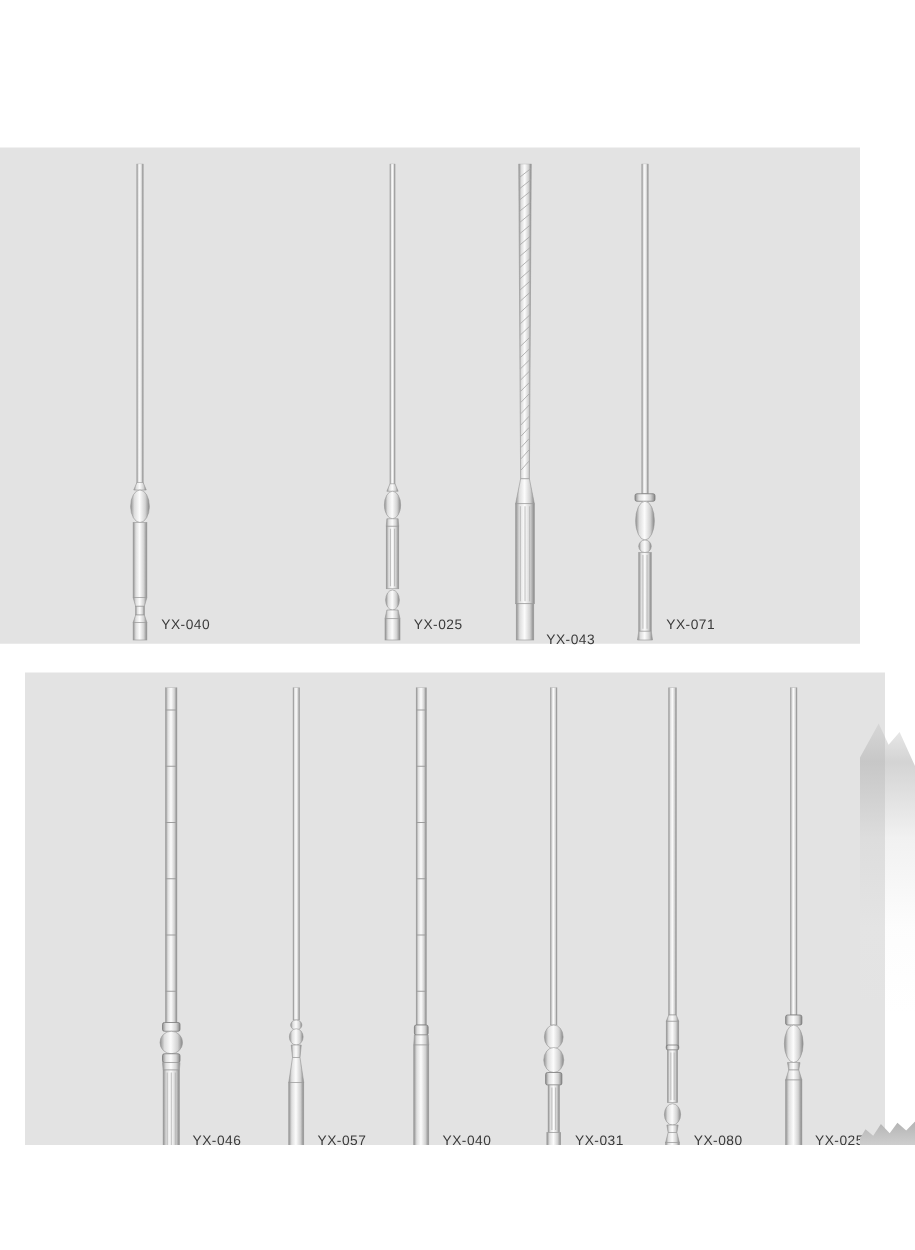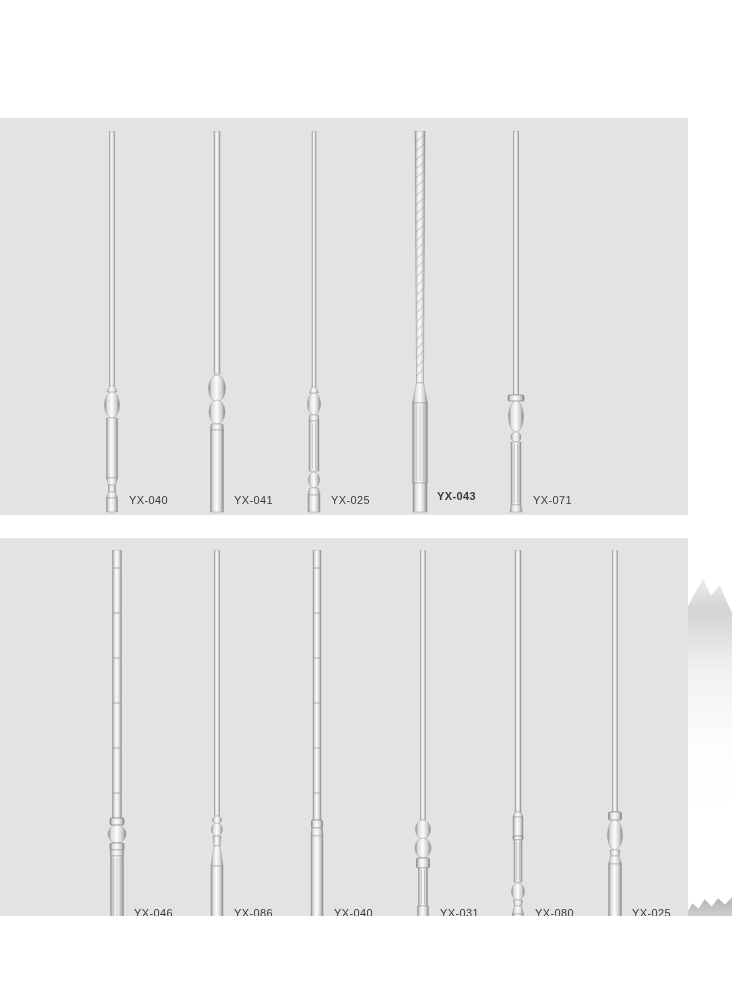--- a/index.html
+++ b/index.html
@@ -2,21 +2,21 @@
 <html><head>
 <meta charset="utf-8">
 <style>
   html,body{margin:0;padding:0;background:#fff;}
   .page{
     position:relative;width:732px;height:916px;background:#ffffff;
     overflow:hidden;font-family:"Liberation Sans",sans-serif;
   }
   .panel{position:absolute;left:0;width:688px;height:397px;background:#e3e3e3;}
   .panel-top{top:118px;}
-  .panel-bottom{top:538px;}
+  .panel-bottom{top:538px;margin-left:20px;}
   .cell{position:absolute;top:0;width:44px;height:100%;}
   .bal{position:absolute;left:0;}
   .code{
     position:absolute;left:39px;font-size:11px;color:#3a3a3a;
     letter-spacing:.4px;white-space:nowrap;
   }
   
   .wm-mountain{
     position:absolute;left:688px;top:555px;width:44px;height:340px;
     background:linear-gradient(180deg,
@@ -59,39 +59,20 @@
           <rect x="19.5" y="0" width="5" height="258" fill="url(#mg00)" stroke="#999" stroke-width="0.5"></rect>
           <polygon points="19.5,255 24.5,255 27,261 17,261" fill="url(#mg00)" stroke="#999" stroke-width="0.5"></polygon>
           <ellipse cx="22" cy="274" rx="7.5" ry="13" fill="url(#mg00)" stroke="#999" stroke-width="0.5"></ellipse>
           <rect x="16.5" y="287" width="11" height="60" fill="url(#mg00)" stroke="#999" stroke-width="0.5"></rect>
           <polygon points="16.5,347 27.5,347 25.5,354 18.5,354" fill="url(#mg00)" stroke="#999" stroke-width="0.5"></polygon>
           <rect x="18.5" y="354" width="7" height="7" fill="url(#mg00)" stroke="#999" stroke-width="0.5"></rect>
           <polygon points="18.5,361 25.5,361 27.5,367 16.5,367" fill="url(#mg00)" stroke="#999" stroke-width="0.5"></polygon>
           <rect x="16.5" y="367" width="11" height="14" fill="url(#mg00)" stroke="#999" stroke-width="0.5"></rect>
         </svg>
         <span class="code" style="top: 376px; color: rgb(58, 58, 58);">YX-040</span>
-      </div>
-      <div class="cell" style="left: 195px;">
-        <svg class="bal" style="top:13px" width="44" height="384" viewBox="0 0 44 384">
-          <defs>
-            <linearGradient id="mg01" x1="0" y1="0" x2="1" y2="0">
-              <stop offset="0" stop-color="#8f8f8f"></stop>
-              <stop offset="0.2" stop-color="#dedede"></stop>
-              <stop offset="0.48" stop-color="#fcfcfc"></stop>
-              <stop offset="0.78" stop-color="#d2d2d2"></stop>
-              <stop offset="1" stop-color="#878787"></stop>
-            </linearGradient>
-          </defs>
-          <rect x="19" y="0" width="6" height="243" fill="url(#mg01)" stroke="#999" stroke-width="0.5"></rect>
-          <ellipse cx="22" cy="257.5" rx="8.5" ry="13.5" fill="url(#mg01)" stroke="#999" stroke-width="0.5"></ellipse>
-          <ellipse cx="22" cy="281" rx="8" ry="12" fill="url(#mg01)" stroke="#999" stroke-width="0.5"></ellipse>
-          <polygon points="16,293 28,293 28.5,299 15.5,299" fill="url(#mg01)" stroke="#999" stroke-width="0.5"></polygon>
-          <rect x="15.5" y="299" width="13" height="82" fill="url(#mg01)" stroke="#999" stroke-width="0.5"></rect>
-        </svg>
-        <span class="code" style="top: 376px; color: rgb(58, 58, 58);">YX-041</span>
       </div>
       <div class="cell" style="left: 292px;">
         <svg class="bal" style="top:13px" width="44" height="384" viewBox="0 0 44 384">
           <defs>
             <linearGradient id="mg02" x1="0" y1="0" x2="1" y2="0">
               <stop offset="0" stop-color="#8f8f8f"></stop>
               <stop offset="0.2" stop-color="#dedede"></stop>
               <stop offset="0.48" stop-color="#fcfcfc"></stop>
               <stop offset="0.78" stop-color="#d2d2d2"></stop>
               <stop offset="1" stop-color="#878787"></stop>
@@ -149,21 +130,21 @@
           <line x1="18.80952380952381" y1="227" x2="25.19047619047619" y2="220" stroke="#a8a8a8" stroke-width="0.7"></line>
           <line x1="18.863095238095237" y1="236" x2="25.136904761904763" y2="229" stroke="#a8a8a8" stroke-width="0.7"></line>
           <line x1="18.916666666666668" y1="245" x2="25.083333333333332" y2="238" stroke="#a8a8a8" stroke-width="0.7"></line>
           <polygon points="18.5,252 25.5,252 29.5,272 14.5,272" fill="url(#mg03)" stroke="#999" stroke-width="0.5"></polygon>
           <rect x="14.5" y="272" width="15" height="80" fill="url(#mg03)" stroke="#999" stroke-width="0.5"></rect>
           <line x1="18.25" y1="274" x2="18.25" y2="350" stroke="#b3b3b3" stroke-width="0.7"></line>
           <line x1="22" y1="274" x2="22" y2="350" stroke="#b3b3b3" stroke-width="0.7"></line>
           <line x1="25.75" y1="274" x2="25.75" y2="350" stroke="#b3b3b3" stroke-width="0.7"></line>
           <rect x="15" y="352" width="14" height="29" fill="url(#mg03)" stroke="#999" stroke-width="0.5"></rect>
         </svg>
-        <span class="code" style="top: 372px; color: rgb(58, 58, 58); font-weight: bold;">YX-043</span>
+        <span class="code" style="top: 388px; color: rgb(58, 58, 58);">YX-043</span>
       </div>
       <div class="cell" style="left: 494px;">
         <svg class="bal" style="top:13px" width="44" height="384" viewBox="0 0 44 384">
           <defs>
             <linearGradient id="mg04" x1="0" y1="0" x2="1" y2="0">
               <stop offset="0" stop-color="#8f8f8f"></stop>
               <stop offset="0.2" stop-color="#dedede"></stop>
               <stop offset="0.48" stop-color="#fcfcfc"></stop>
               <stop offset="0.78" stop-color="#d2d2d2"></stop>
               <stop offset="1" stop-color="#878787"></stop>
@@ -223,21 +204,21 @@
               <stop offset="1" stop-color="#878787"></stop>
             </linearGradient>
           </defs>
           <rect x="19.5" y="0" width="5" height="266" fill="url(#mg11)" stroke="#999" stroke-width="0.5"></rect>
           <ellipse cx="22" cy="270" rx="4.5" ry="4" fill="url(#mg11)" stroke="#999" stroke-width="0.5"></ellipse>
           <ellipse cx="22" cy="279.5" rx="5.5" ry="6.5" fill="url(#mg11)" stroke="#999" stroke-width="0.5"></ellipse>
           <polygon points="18,286 26,286 25,296 19,296" fill="url(#mg11)" stroke="#999" stroke-width="0.5"></polygon>
           <polygon points="19,296 25,296 28,316 16,316" fill="url(#mg11)" stroke="#999" stroke-width="0.5"></polygon>
           <rect x="16" y="316" width="12" height="66" fill="url(#mg11)" stroke="#999" stroke-width="0.5"></rect>
         </svg>
-        <span class="code" style="top: 369px; color: rgb(58, 58, 58);">YX-086</span>
+        <span class="code" style="top: 369px; color: rgb(58, 58, 58);">YX-057</span>
       </div>
       <div class="cell" style="left: 295px;">
         <svg class="bal" style="top:12px" width="44" height="384" viewBox="0 0 44 384">
           <defs>
             <linearGradient id="mg12" x1="0" y1="0" x2="1" y2="0">
               <stop offset="0" stop-color="#8f8f8f"></stop>
               <stop offset="0.2" stop-color="#dedede"></stop>
               <stop offset="0.48" stop-color="#fcfcfc"></stop>
               <stop offset="0.78" stop-color="#d2d2d2"></stop>
               <stop offset="1" stop-color="#878787"></stop>

